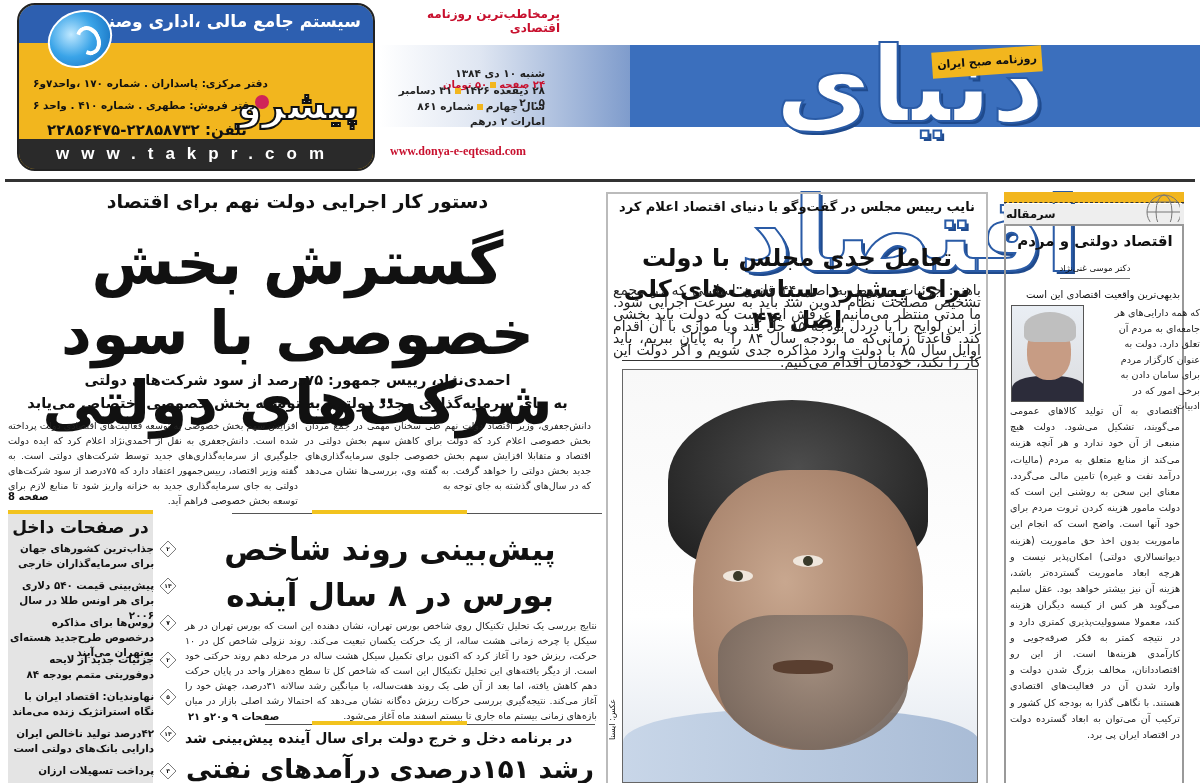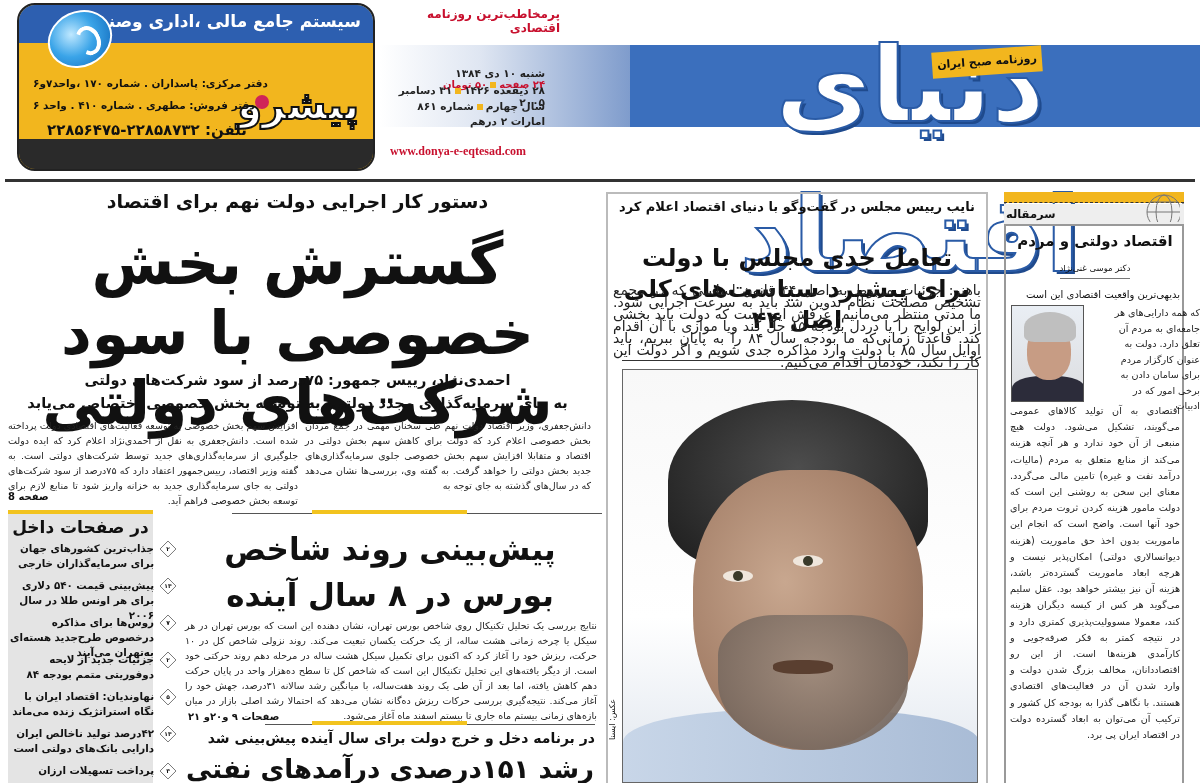--- a/index.html
+++ b/index.html
@@ -71,21 +71,21 @@
 
   
   #bourse-rule { position: absolute; left: 232px; top: 513px; width: 370px; height: 1px; background: #555; }
   #bourse-accent { position: absolute; left: 312px; top: 510px; width: 155px; height: 4px; background: #f2c31e; }
   #bourse-headline { position: absolute; left: 185px; top: 526px; width: 410px; text-align: center; font-weight: bold;
     font-size: 31px; line-height: 46px; }
   #bourse-body { left: 185px; top: 618px; width: 412px; }
   #bourse-ref { position: absolute; left: 188px; top: 711px; font-size: 10px; font-weight: bold; }
   #bourse-rule2 { position: absolute; left: 265px; top: 724px; width: 330px; height: 1px; background: #555; }
   #bourse-accent2 { position: absolute; left: 312px; top: 721px; width: 155px; height: 4px; background: #f2c31e; }
-  #budget-kicker { position: absolute; left: 185px; top: 730px; width: 410px; text-align: right; font-weight: bold; font-size: 14px; }
+  #budget-kicker { position: absolute; left: 185px; top: 730px; width: 410px; text-align: left; font-weight: bold; font-size: 14px; }
   #budget-headline { position: absolute; left: 185px; top: 752px; width: 410px; text-align: center; font-weight: bold;
     font-size: 26px; line-height: 34px; }
 
   
   #interview-box { position: absolute; left: 606px; top: 192px; width: 382px; height: 591px; border: 2px solid #bbb; border-bottom: none; }
   #interview-kicker { position: absolute; left: 612px; top: 199px; width: 370px; text-align: center; font-weight: bold; font-size: 13px; }
   #interview-headline { position: absolute; left: 612px; top: 218px; width: 370px; text-align: center; font-weight: bold;
     font-size: 24px; line-height: 31px; margin-top: 25px; }
   #interview-body { left: 613px; top: 284px; width: 368px; font-size: 14px; line-height: 12px; }
   #interview-rule { position: absolute; left: 622px; top: 360px; width: 356px; height: 1px; background: #333; }
@@ -127,20 +127,21 @@
 <div id="ad-box">
   <div id="ad-top"></div>
   <div id="ad-title" class="rtl">سیستم جامع مالی ،اداری وصنعتی</div>
   <div id="ad-logo-circle"></div>
   <div id="ad-brand" class="rtl">پیشرو</div>
   <div id="ad-brand-dot"></div>
   <div id="ad-addr1" class="rtl">دفتر مرکزی: پاسداران . شماره ۱۷۰ ،واحد۷و۶</div>
   <div id="ad-addr2" class="rtl">دفتر فروش: مطهری . شماره ۴۱۰ . واحد ۶</div>
   <div id="ad-phone" class="rtl">تلفن: ۲۲۸۵۸۷۳۲-۲۲۸۵۶۴۷۵</div>
   <div id="ad-url-bar"></div>
+  <div id="ad-url">www.takpr.com</div>
 </div>
 
 <div id="tagline" class="rtl">پرمخاطب‌ترین روزنامه اقتصادی</div>
 <div id="info-band"></div>
 <div class="info-line rtl" style="top:49px;font-size:10px;margin-top:30px;">
   <span class="red">۲۴ صفحه</span><span class="sq"></span><span class="red">۵۰ تومان</span>
 </div>
 <div class="info-line rtl" style="top:67px;">شنبه ۱۰ دی ۱۳۸۴</div>
 <div class="info-line rtl" style="top:84px;">
   <span>۲۸ ذیقعده ۱۴۲۶</span><span class="sq"></span><span>۳۱ دسامبر ۲۰۰۵</span>

